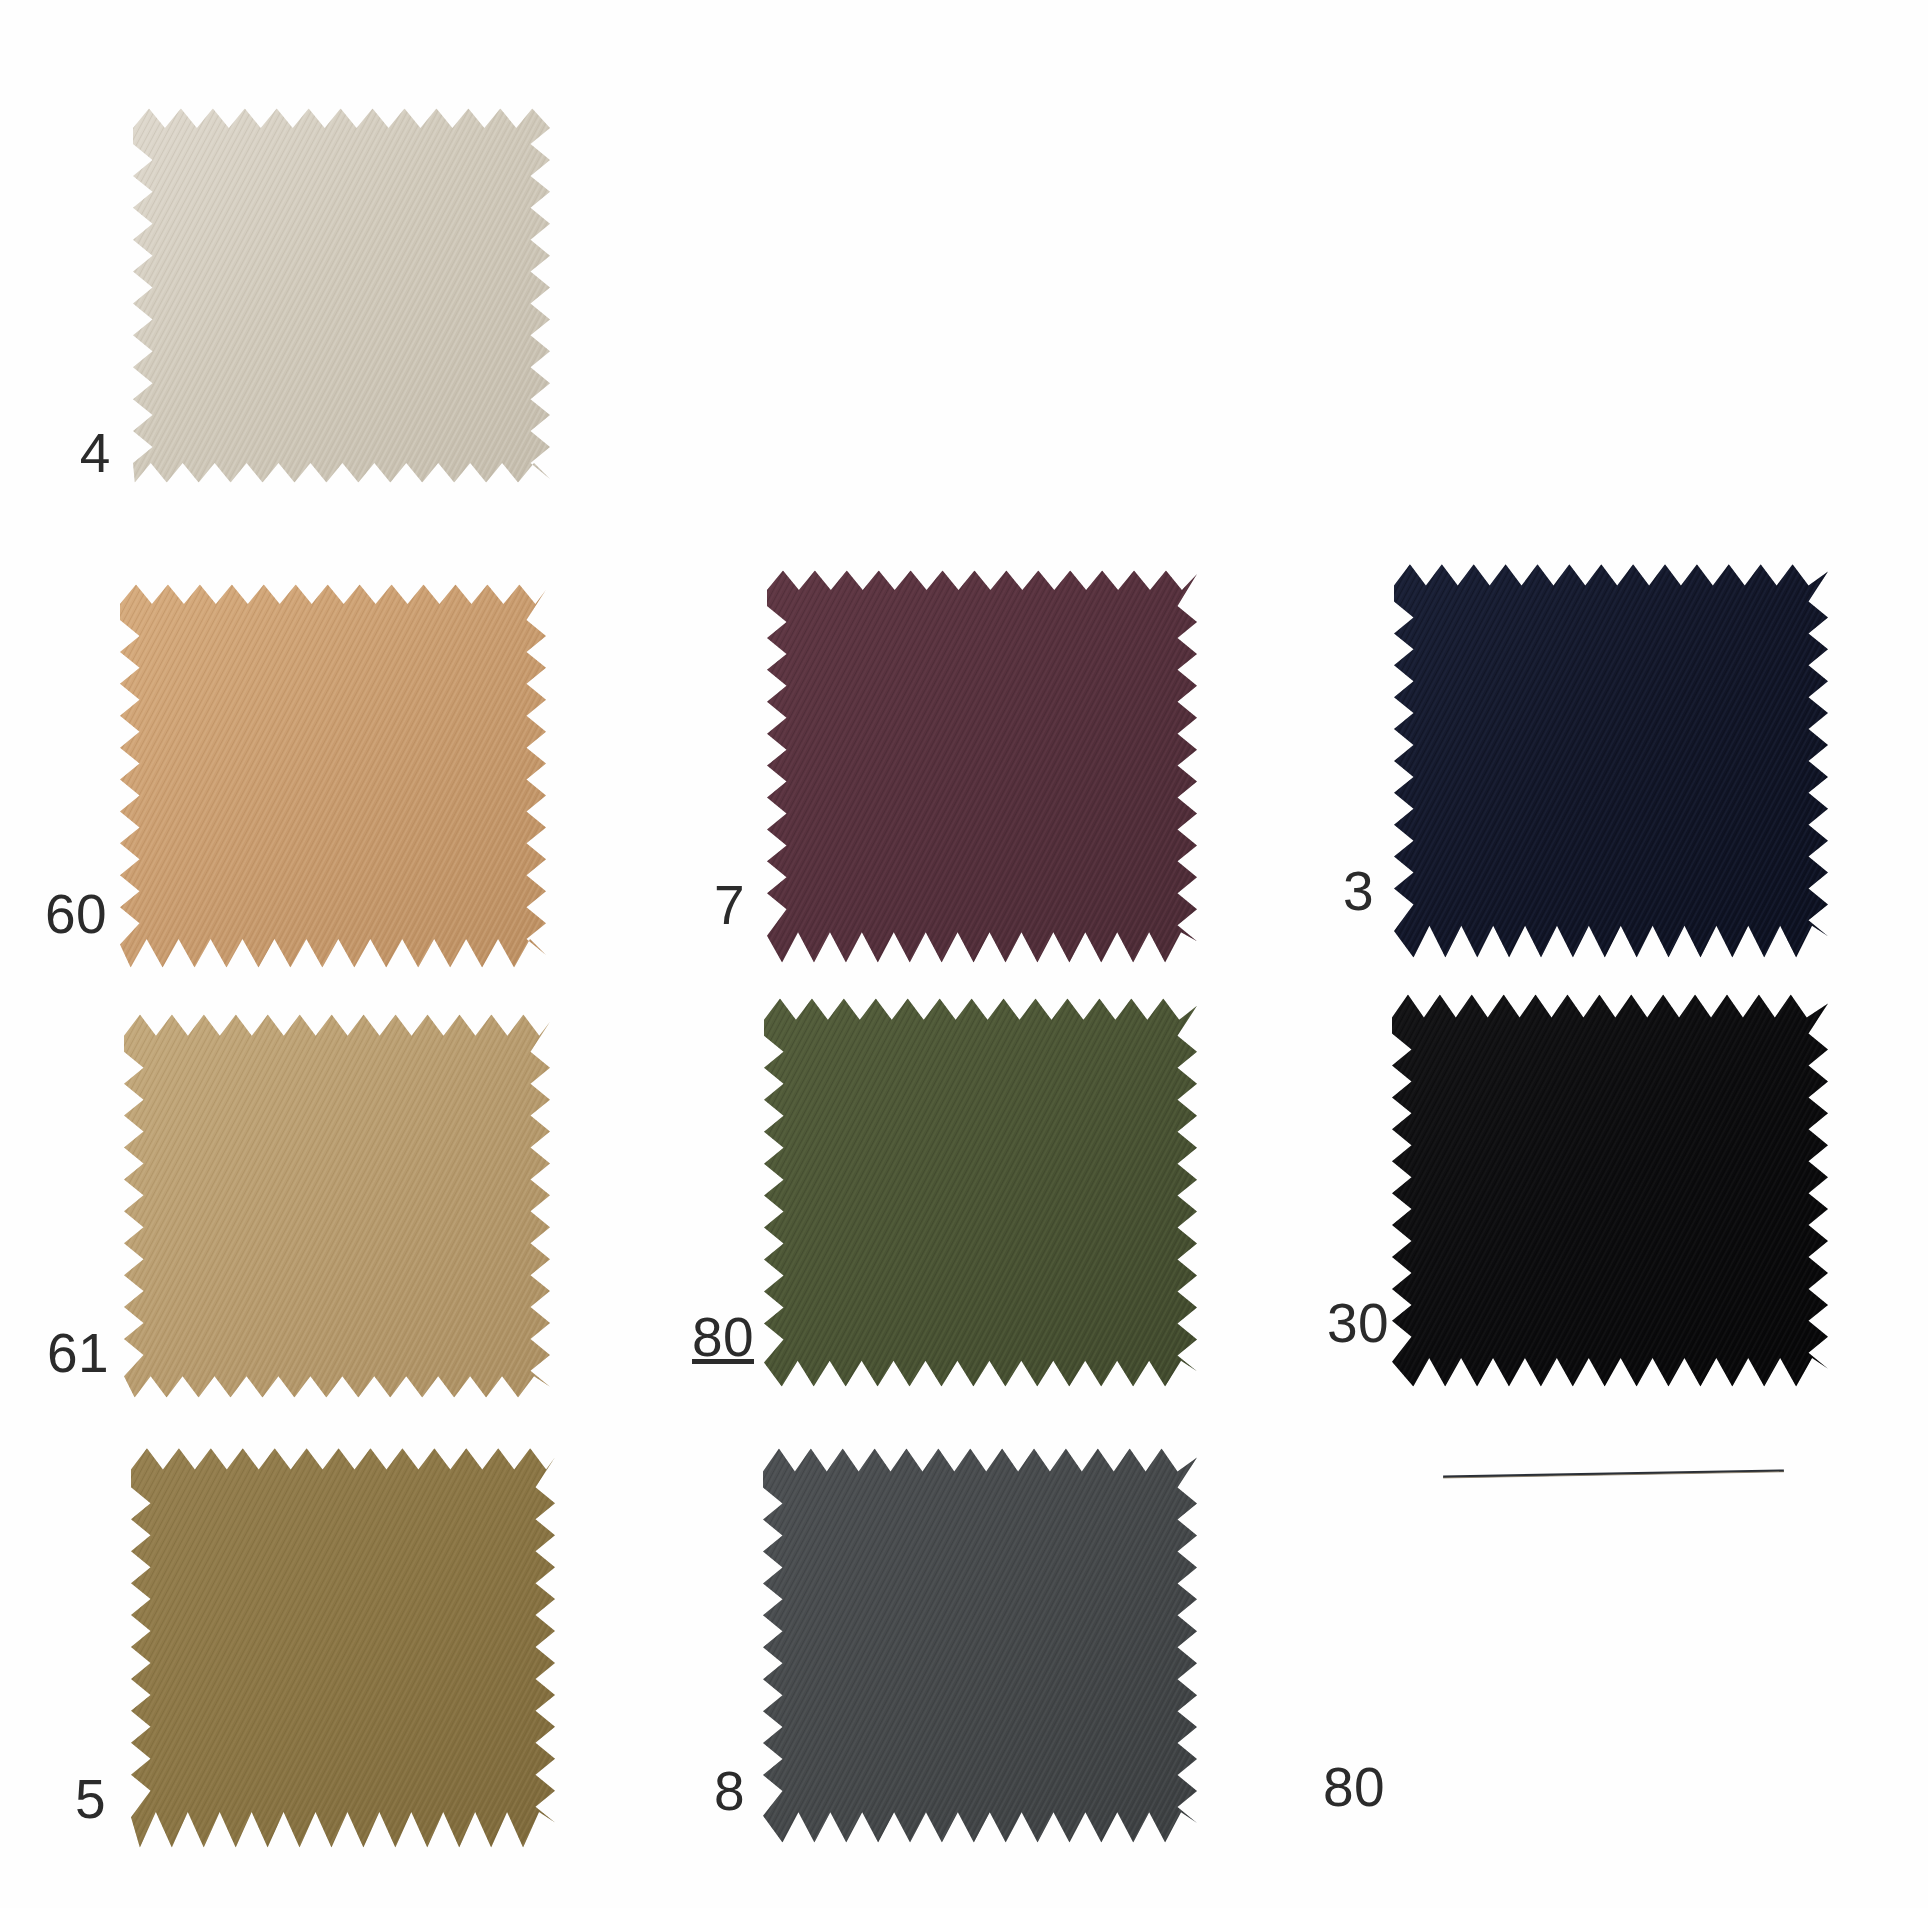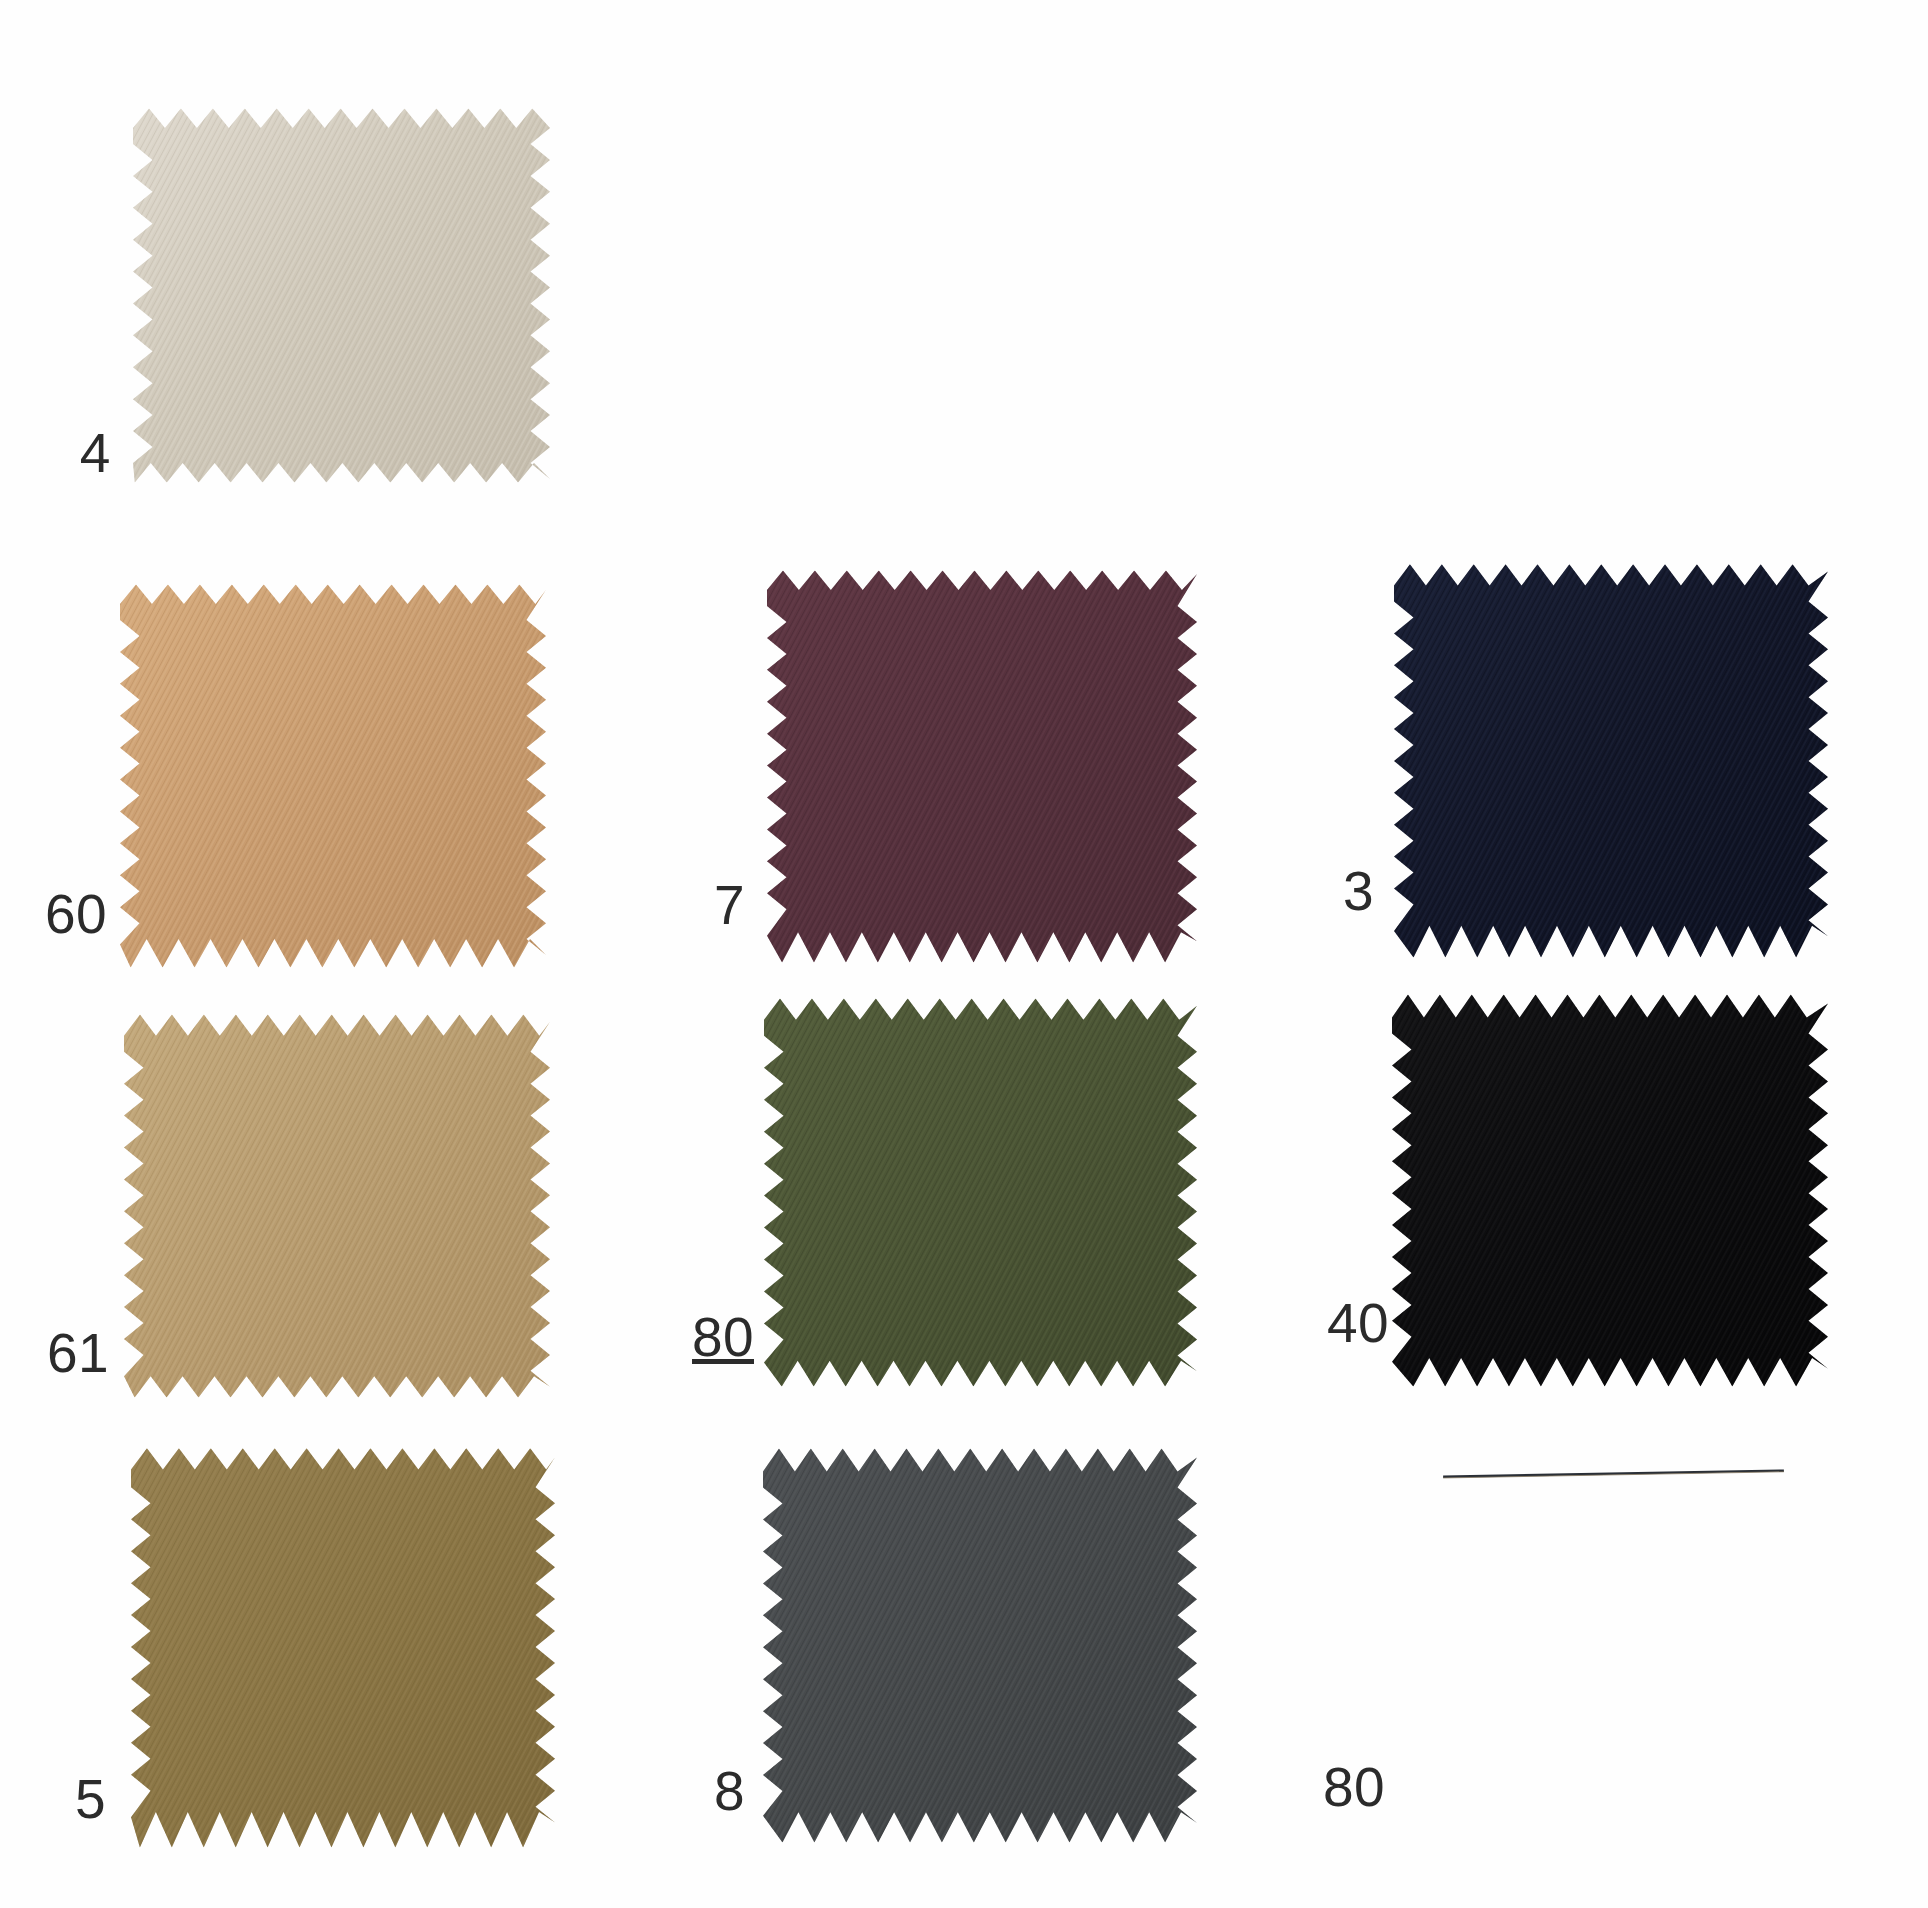--- a/index.html
+++ b/index.html
@@ -254,21 +254,21 @@
                      L22,390 L0,372 L22,354 L0,336 L22,318 L0,300 L22,282 L0,264 L22,246 L0,228 L22,210 L0,192 L22,174 L0,156 L22,138 L0,120 L22,102 L0,84 L22,66 L0,48 Z"></path>
           </clipPath>
         </defs>
         <g clip-path="url(#c20)">
           <rect width="492" height="450" fill="url(#g20)"></rect>
           <rect width="492" height="450" fill="url(#t20)"></rect>
         </g>
       </svg>
     </div>
   </div>
-  <div class="swatch-label" style="left:1296px; top:1296px; width:93px;">40</div>
+  <div class="swatch-label" style="left:1296px; top:1296px; width:93px;">30</div>
 
   <div class="swatch-cell" style="left:131px; top:1443px; width:424px; height:408px;">
     <div class="swatch">
       <svg viewBox="0 0 478 460" preserveAspectRatio="none" aria-hidden="true">
         <defs>
           <linearGradient id="g5" x1="0" y1="0" x2="1" y2="1">
             <stop offset="0%" stop-color="#968050"></stop>
             <stop offset="50%" stop-color="#8a7544"></stop>
             <stop offset="100%" stop-color="#7c683a"></stop>
           </linearGradient>

